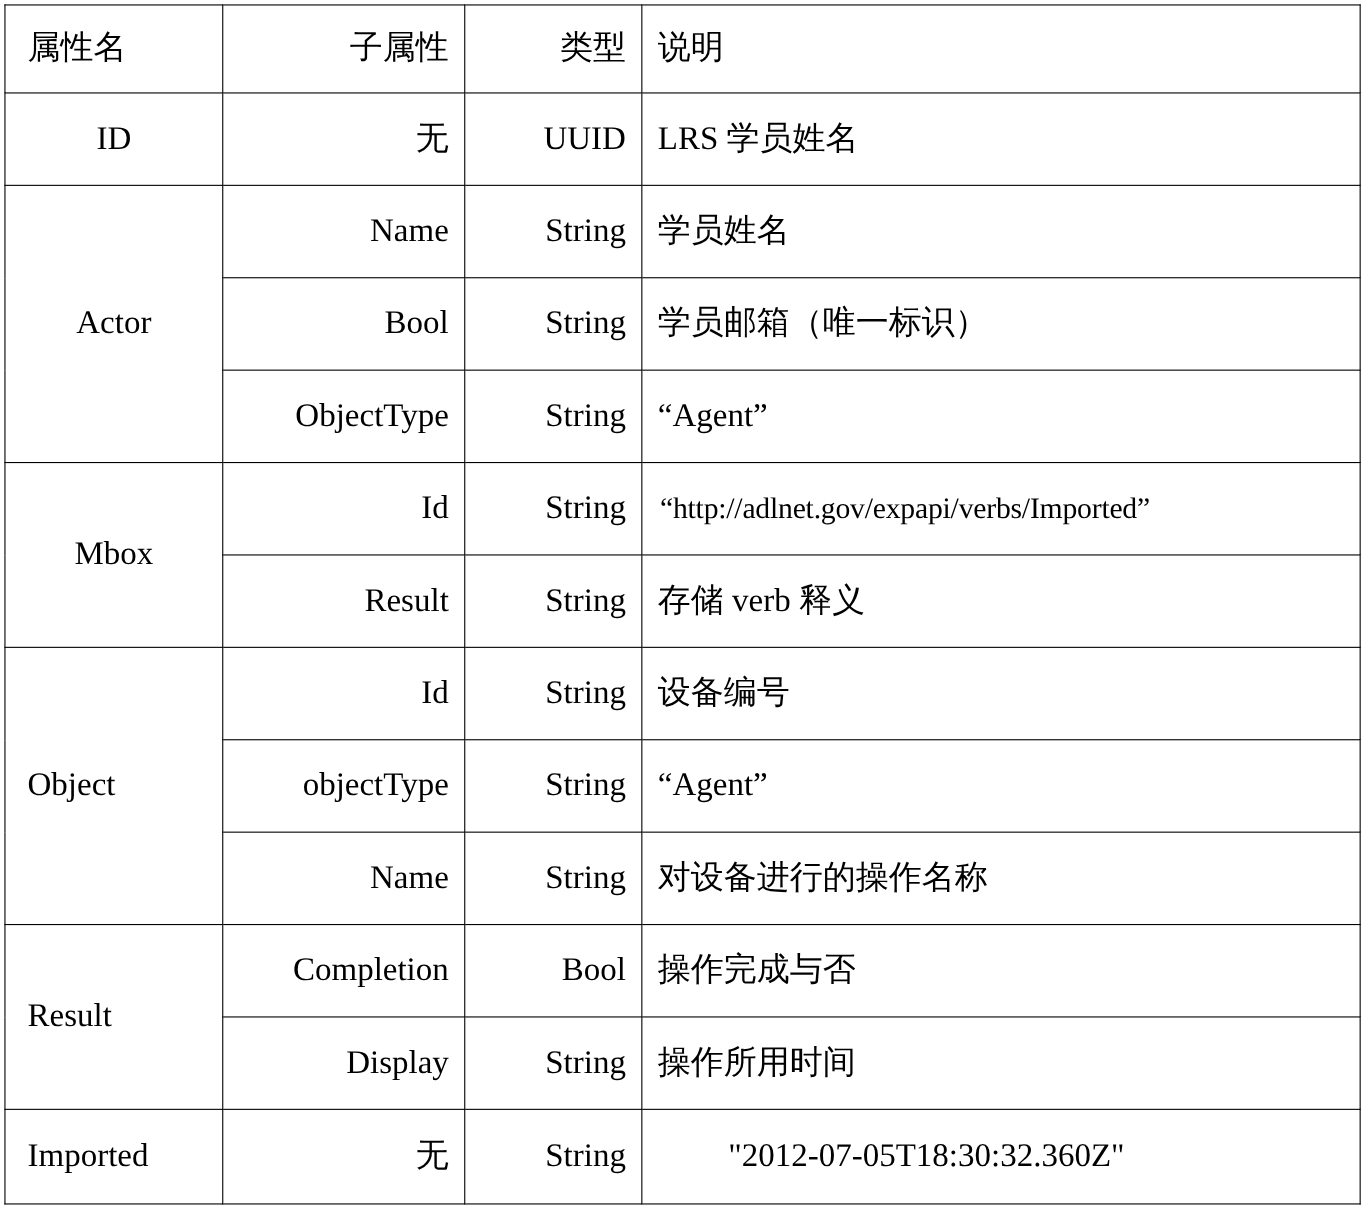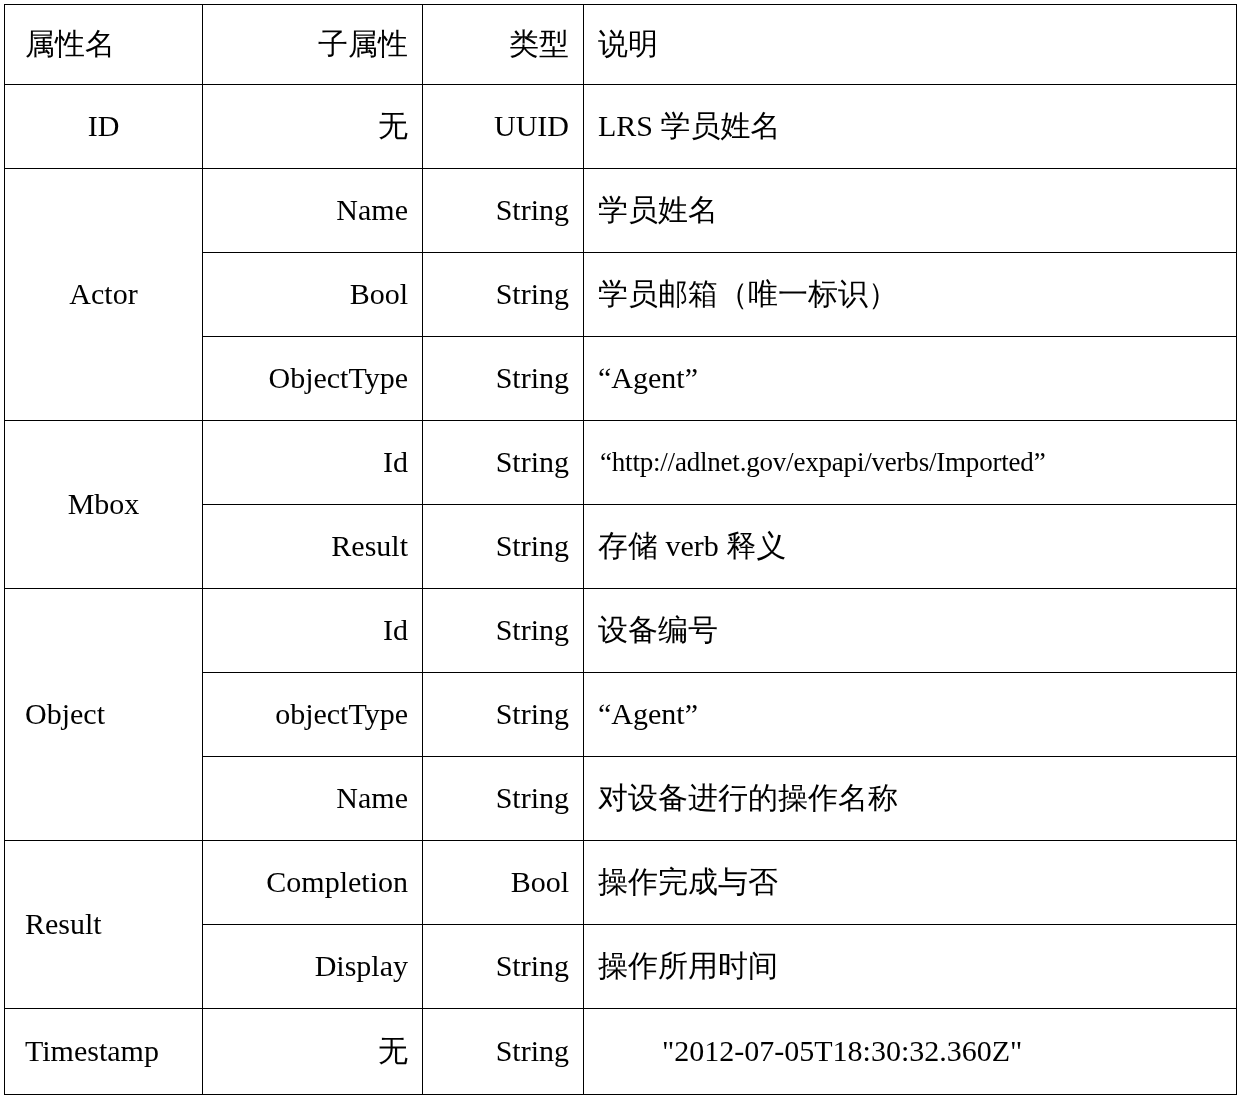--- a/index.html
+++ b/index.html
@@ -157,20 +157,20 @@
           <td class="sub al-left">Completion</td>
           <td class="type">Bool</td>
           <td class="desc">操作完成与否</td>
         </tr>
         <tr class="r-norm">
           <td class="sub al-left">Display</td>
           <td class="type">String</td>
           <td class="desc">操作所用时间</td>
         </tr>
         <tr class="r-last">
-          <td class="attr left-al group-cell">Timestamp</td>
+          <td class="attr left-al group-cell">Imported</td>
           <td class="sub al-center">无</td>
           <td class="type">String</td>
           <td class="desc stamp">"2012-07-05T18:30:32.360Z"</td>
         </tr>
       </tbody>
   </table>
 </div>
 
 </body></html>

